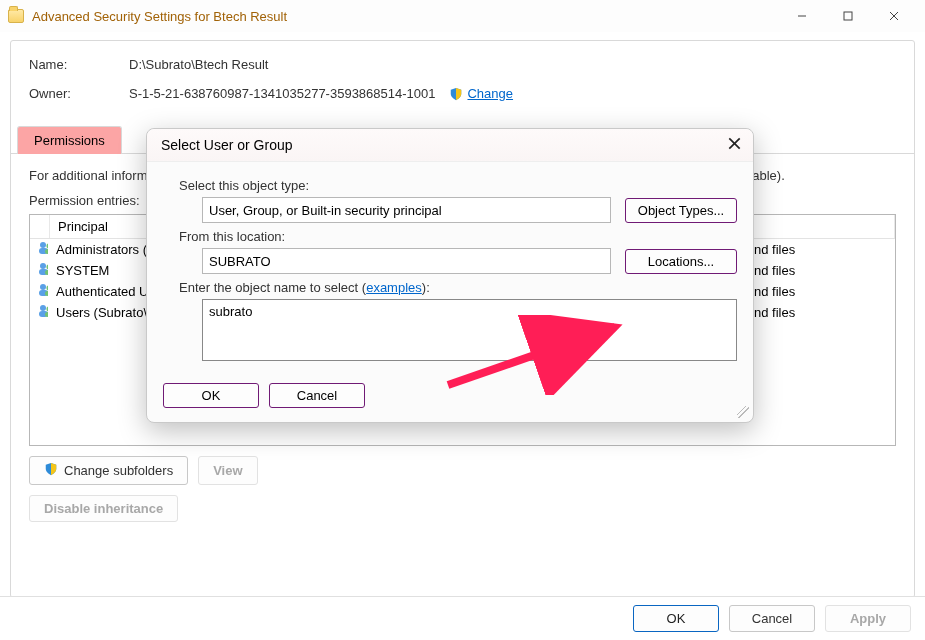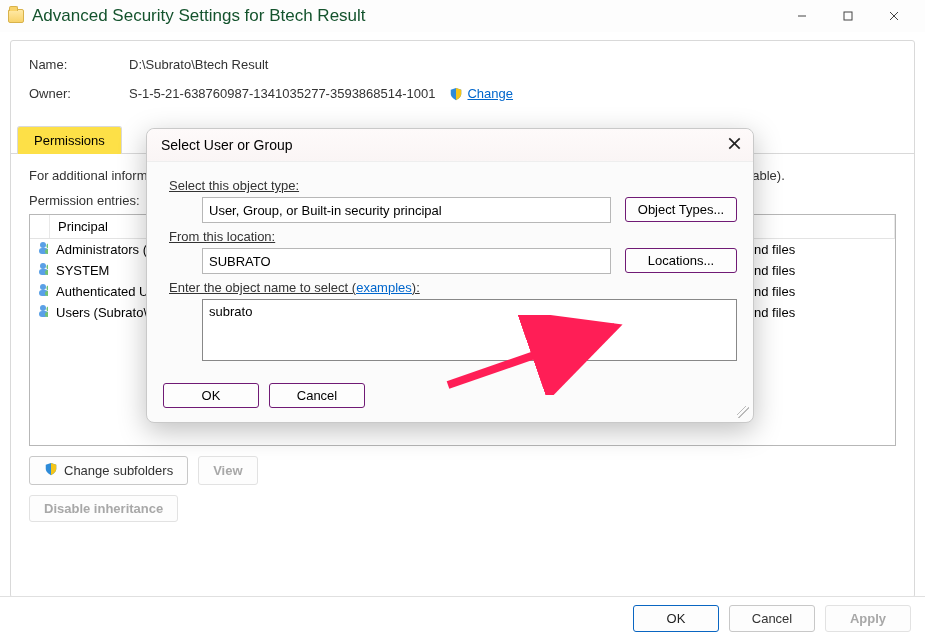--- a/index.html
+++ b/index.html
@@ -31,21 +31,21 @@
   .titlebar .folder-icon::before {
     content:"";
     position:absolute;
     top:-4px; left:0;
     width:7px; height:4px;
     background:#f8d36b;
     border:1px solid #d8b24a;
     border-bottom:none;
     border-radius:2px 2px 0 0;
   }
-  .titlebar .title { color:#14532d; font-size:17px; flex:1; }
+  .titlebar .title { color:#a16207; font-size:13px; flex:1; }
   .win-controls { display:flex; }
   .win-controls div {
     width:46px; height:32px;
     display:flex; align-items:center; justify-content:center;
     color:#555;
   }
   .win-controls svg { width:10px; height:10px; stroke:#444; stroke-width:1; fill:none; }
   .main-panel {
     margin: 8px 10px 0 10px;
     border: 1px solid #d9d9d9;
@@ -69,21 +69,21 @@
   .tabs {
     display:flex;
     border-bottom:1px solid #d9d9d9;
     margin: 0 0 0 0;
     padding-left:6px;
   }
   .tab {
     padding:6px 16px;
     border:1px solid #d9d9d9;
     border-bottom:none;
-    background:#fde047;
+    background:#fca5a5;
     font-size:13px;
     border-radius:3px 3px 0 0;
     position:relative;
     top:1px;
     margin-right:16px;
   }
   .info-text { padding:14px 18px 6px 18px; font-size:13px; color:#333; }
   .entries-label { padding:4px 18px 6px 18px; font-size:13px; color:#333; }
   .perm-table {
     margin: 0 18px;
@@ -140,22 +140,22 @@
   .modal-title {
     display:flex; align-items:center; justify-content:space-between;
     padding:8px 12px 8px 14px;
     font-size:14px;
     border-bottom:1px solid #eee;
     background:linear-gradient(#fefafa,#faf5f5);
     border-radius:8px 8px 0 0;
   }
   .modal-close svg { width:13px; height:13px; stroke:#222; stroke-width:1.3; }
   .modal-body { padding:10px 16px 14px 16px; font-size:13px; }
-  .m-label { margin:6px 0 4px 6px; color:#333;text-decoration:underline; }
-  .m-two { display:flex; gap:14px; align-items:flex-start;padding-left:39px; }
+  .m-label { margin:6px 0 4px 16px; color:#333; }
+  .m-two { display:flex; gap:14px; align-items:center;padding-left:39px; }
   .m-input {
     flex:1;
     border:1px solid #b7b7b7;
     background:#fff;
     padding:4px 6px;
     font-size:13px;
     height:26px;
   }
   .m-textarea {
     flex:1;

